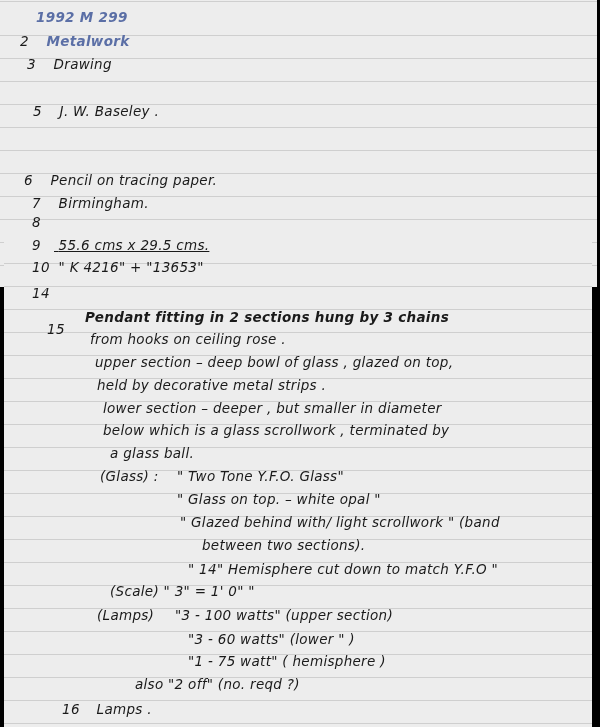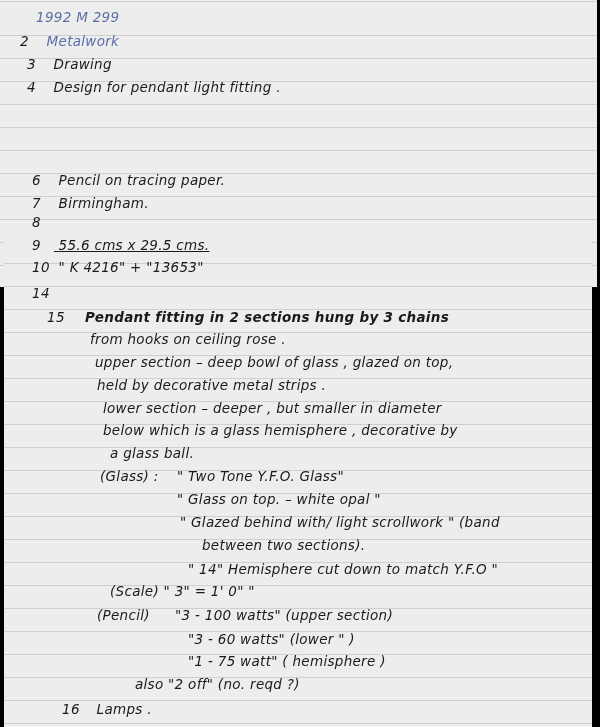--- a/index.html
+++ b/index.html
@@ -13,47 +13,47 @@
       background-image: repeating-linear-gradient(to bottom, transparent 0px, transparent 22px, #cfcfcf 22px, #cfcfcf 23px);
     }
     #page-top { left: 0; top: 0; width: 597px; height: 287px; background-position: 0 13px; }
     #page-bottom { left: 4px; top: 235px; width: 588px; height: 492px; background-position: 0 6px; }
     .line {
       position: absolute; white-space: nowrap;
       font-family: "DejaVu Sans", sans-serif;
       font-style: italic; font-size: 13.5px; color: #1a1a1a;
       letter-spacing: 0.3px;
     }
-    .blue { color: #5b6fa6; }
+    .blue { color: #5b6fa6; font-weight: bold; }
     .num { display: inline-block; min-width: 22px; }
   </style>
 </head>
 <body>
 
 <div class="page" id="page-top">
   <div class="line blue" style="left:36px; top:9px;">1992 M 299</div>
   <div class="line" style="left:20px; top:33px;">
     <span class="num">2</span>
     <span class="blue">Metalwork</span>
   </div>
   <div class="line" style="left:27px; top:56px;">
     <span class="num">3</span>
     <span>Drawing</span>
   </div>
-  <div class="line" style="left:27px; top:79px;">
-    <span class="num">4</span>
-    <span>Design for pendant light fitting .</span>
+  <div class="line" style="left:33px; top:103px;">
+    <span class="num">5</span>
+    <span>J. W. Baseley .</span>
   </div>
 </div>
 
 <div class="page" id="page-bottom">
   
 </div>
 
-<div class="line" style="left:32px; top:172px;">
+<div class="line" style="left:24px; top:172px;">
   <span class="num">6</span>
   <span>Pencil on tracing paper.</span>
 </div>
 <div class="line" style="left:32px; top:195px;">
   <span class="num">7</span>
   <span>Birmingham.</span>
 </div>
 <div class="line" style="left:32px; top:214px;">
   <span class="num">8</span>
 </div>
@@ -63,39 +63,39 @@
 </div>
 <div class="line" style="left:32px; top:259px;">
   <span class="num">10</span>
   <span>" K 4216"      +   "13653"</span>
 </div>
 <div class="line" style="left:32px; top:285px;">
   <span class="num">14</span>
 </div>
 
 <div>
-  <div class="line" style="left:47px; top:309px;">15</div>
+  <div class="line" style="left:47px; top:321px;">15</div>
   <div class="line" style="left:85px; top:309px;font-weight:bold;">Pendant fitting in 2 sections hung by 3 chains</div>
   <div class="line" style="left:90px; top:331px;">from hooks on ceiling rose .</div>
   <div class="line" style="left:95px; top:354px;">upper section – deep bowl of glass , glazed on top,</div>
   <div class="line" style="left:97px; top:377px;">held by decorative metal strips .</div>
   <div class="line" style="left:103px; top:400px;">lower section – deeper , but smaller in diameter</div>
-  <div class="line" style="left:103px; top:422px;">below which is a glass hemisphere , decorative by</div>
+  <div class="line" style="left:103px; top:422px;">below which is a glass scrollwork , terminated by</div>
   <div class="line" style="left:110px; top:445px;">a glass ball.</div>
 
   <div class="line" style="left:100px; top:468px;">(Glass) :</div>
   <div class="line" style="left:177px; top:468px;">" Two Tone Y.F.O. Glass"</div>
   <div class="line" style="left:177px; top:491px;">" Glass on top. – white opal "</div>
   <div class="line" style="left:180px; top:514px;">" Glazed behind with/ light scrollwork " (band</div>
   <div class="line" style="left:202px; top:537px;">between two sections).</div>
   <div class="line" style="left:188px; top:561px;">" 14" Hemisphere cut down to match Y.F.O "</div>
 
   <div class="line" style="left:110px; top:583px;">(Scale) " 3" = 1' 0" "</div>
 
-  <div class="line" style="left:97px; top:607px;">(Pencil)</div>
+  <div class="line" style="left:97px; top:607px;">(Lamps)</div>
   <div class="line" style="left:175px; top:607px;">"3 - 100 watts"  (upper section)</div>
   <div class="line" style="left:188px; top:631px;">"3 - 60 watts"  (lower   "   )</div>
   <div class="line" style="left:188px; top:653px;">"1 - 75 watt"  ( hemisphere )</div>
   <div class="line" style="left:135px; top:676px;">also  "2 off"  (no. reqd ?)</div>
 </div>
 
 <div class="line" style="left:50px; top:701px;">
   <span class="num" style="min-width:42px;text-align:center;">16</span>
   <span>Lamps .</span>
 </div>

